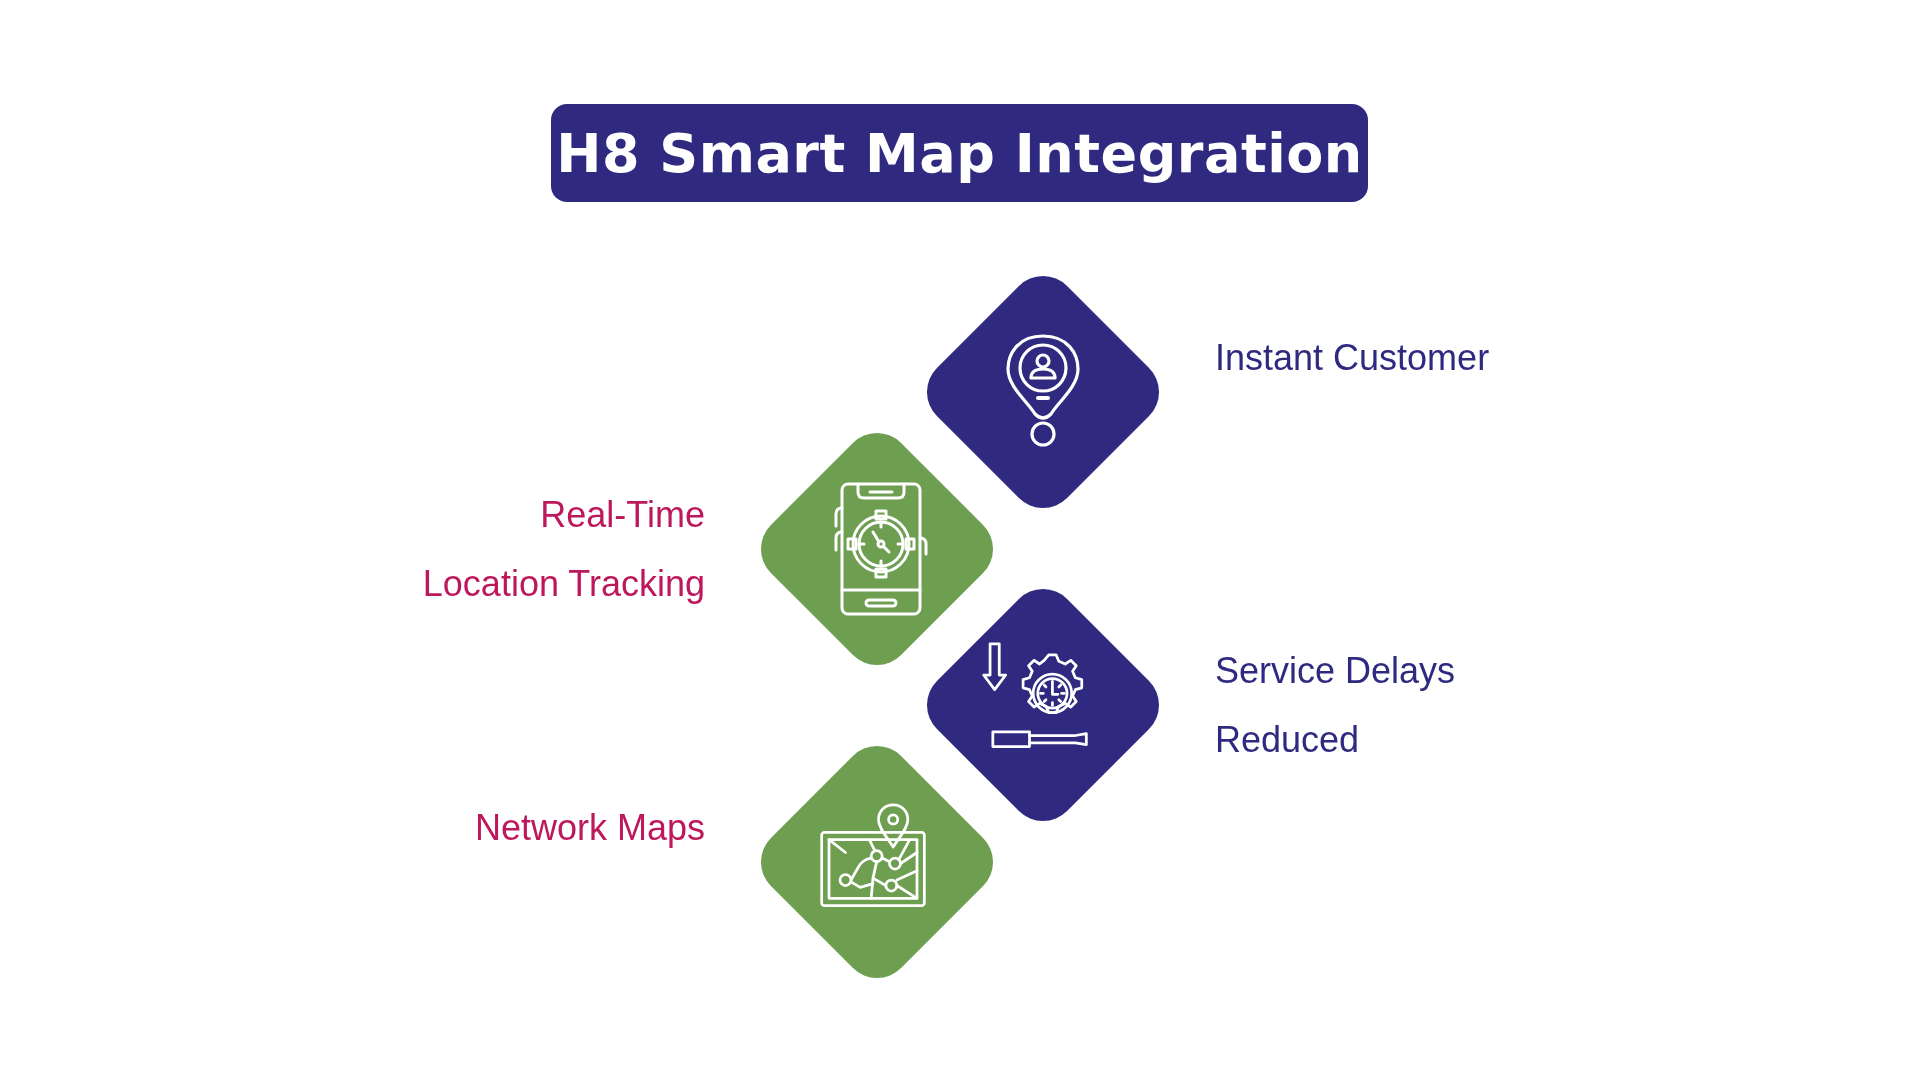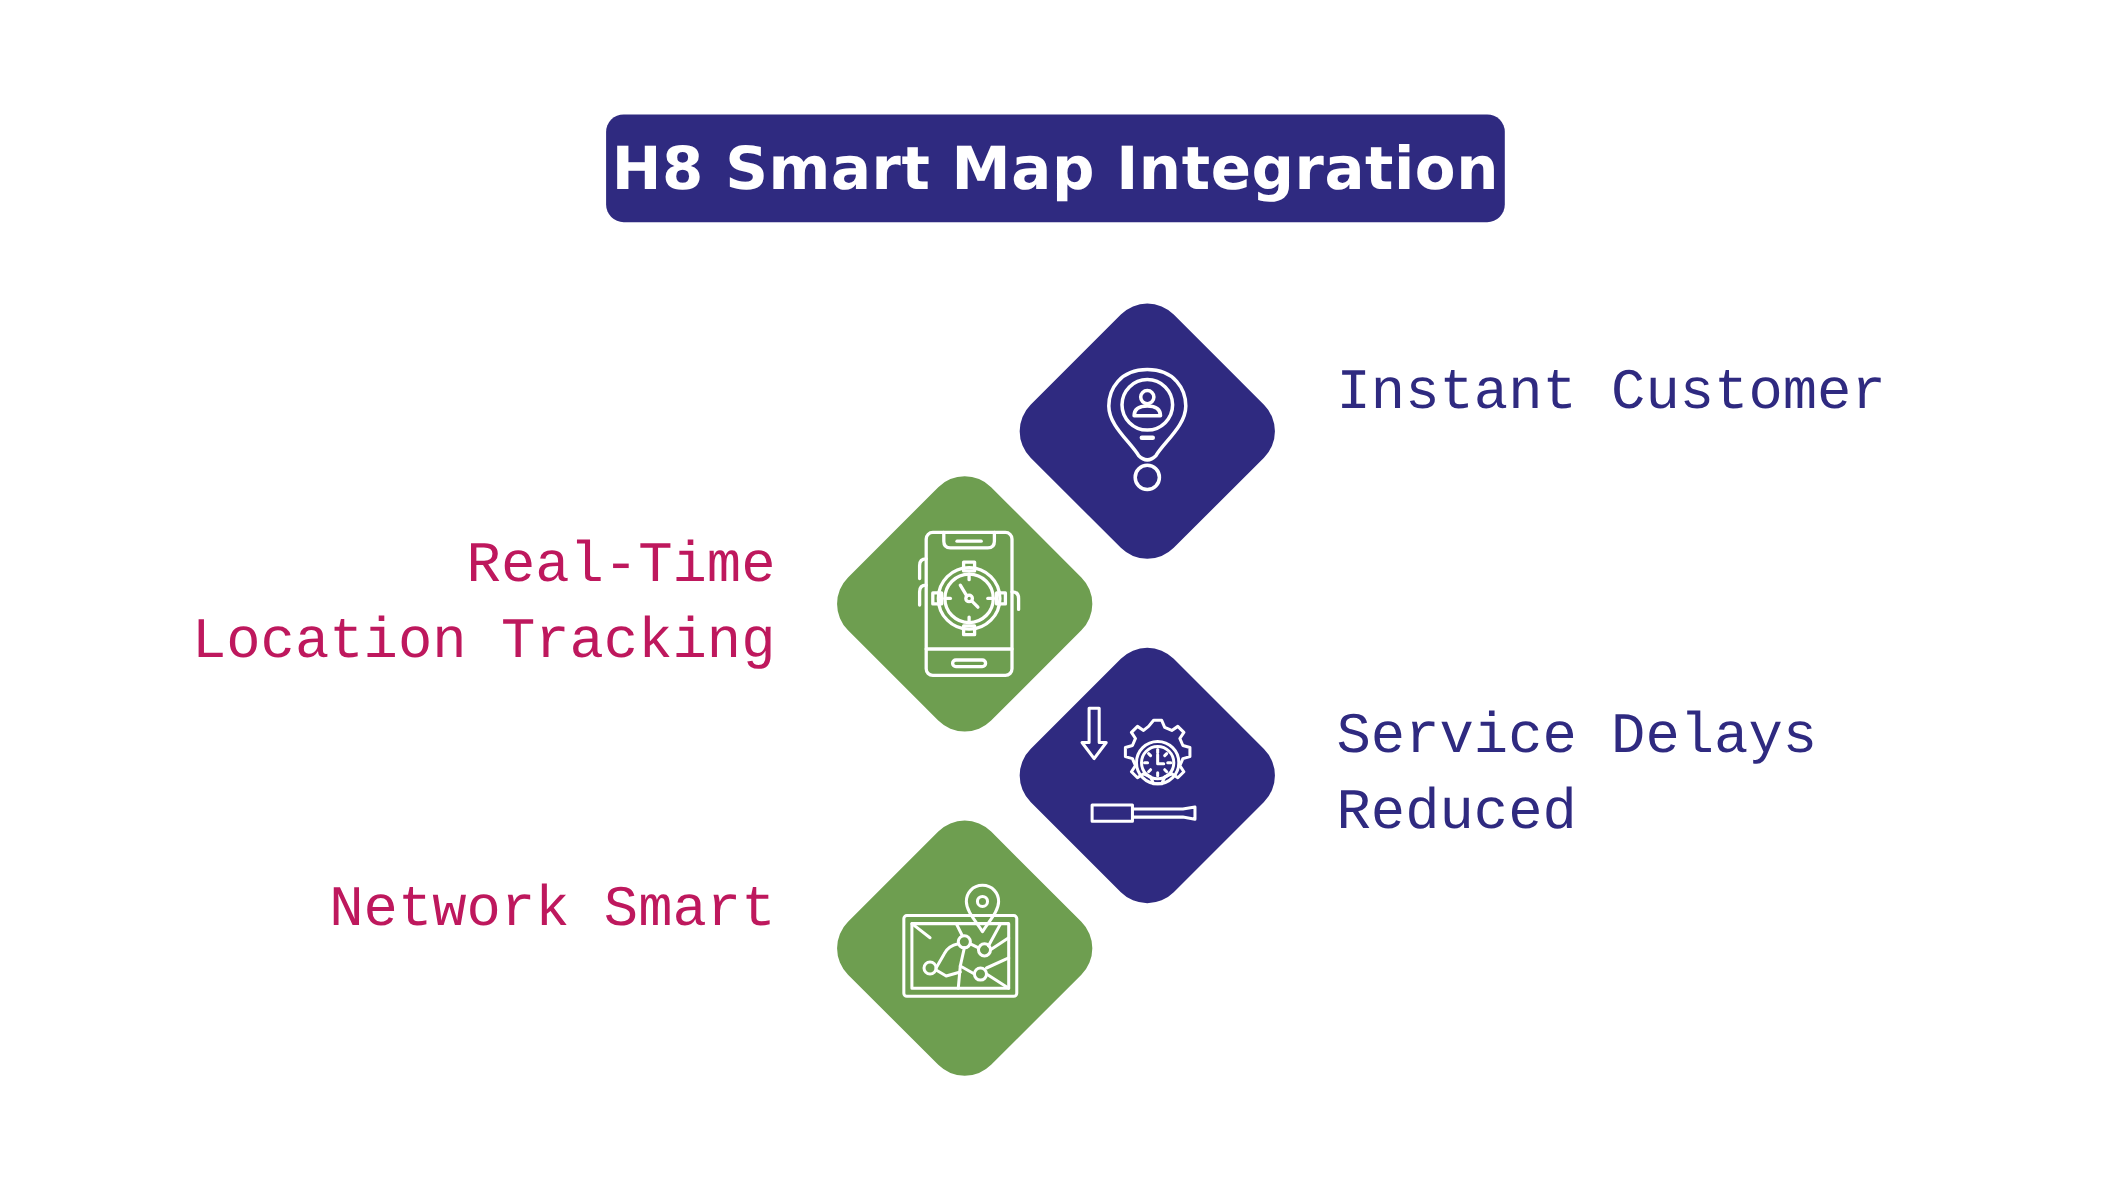--- a/index.html
+++ b/index.html
@@ -21,22 +21,22 @@
       position: absolute; width: 184px; height: 184px;
       border-radius: 34px; transform: rotate(45deg);
     }
     .diamond.blue { background: #2f2a80; }
     .diamond.green { background: #6e9e50; }
     .icon {
       position: absolute; width: 110px; height: 110px;
     }
     .icon svg { width: 100%; height: 100%; overflow: visible; }
     .label {
-      position: absolute; font-size: 52px; line-height: 69px;
-      font-family: Liberation Mono, monospace;
+      position: absolute; font-size: 36px; line-height: 69px;
+      font-family: Liberation Sans, sans-serif;
       white-space: nowrap;
     }
     .label.blue { color: #2f2a80; text-align: left; }
     .label.green { color: #be185d; text-align: right; }
     .label span { display: block; }
   </style>
 </head>
 <body>
 
 <div class="title-box">
@@ -132,14 +132,14 @@
     <path d="M86 90 L108 104"></path>
     <path d="M90 66 L108 54"></path>
     <path d="M86 84 L108 74"></path>
     <path d="M60 82 L58 104"></path>
     <path d="M36 86 L46 92 L60 88"></path>
     <path d="M88 62 L100 40"></path>
     <path d="M62 52 L56 40"></path>
   </svg>
 </div>
 <div class="label green" style="right:1215px; top:793px;">
-  <span>Network Smart</span>
+  <span>Network Maps</span>
 </div>
 
 </body></html>

